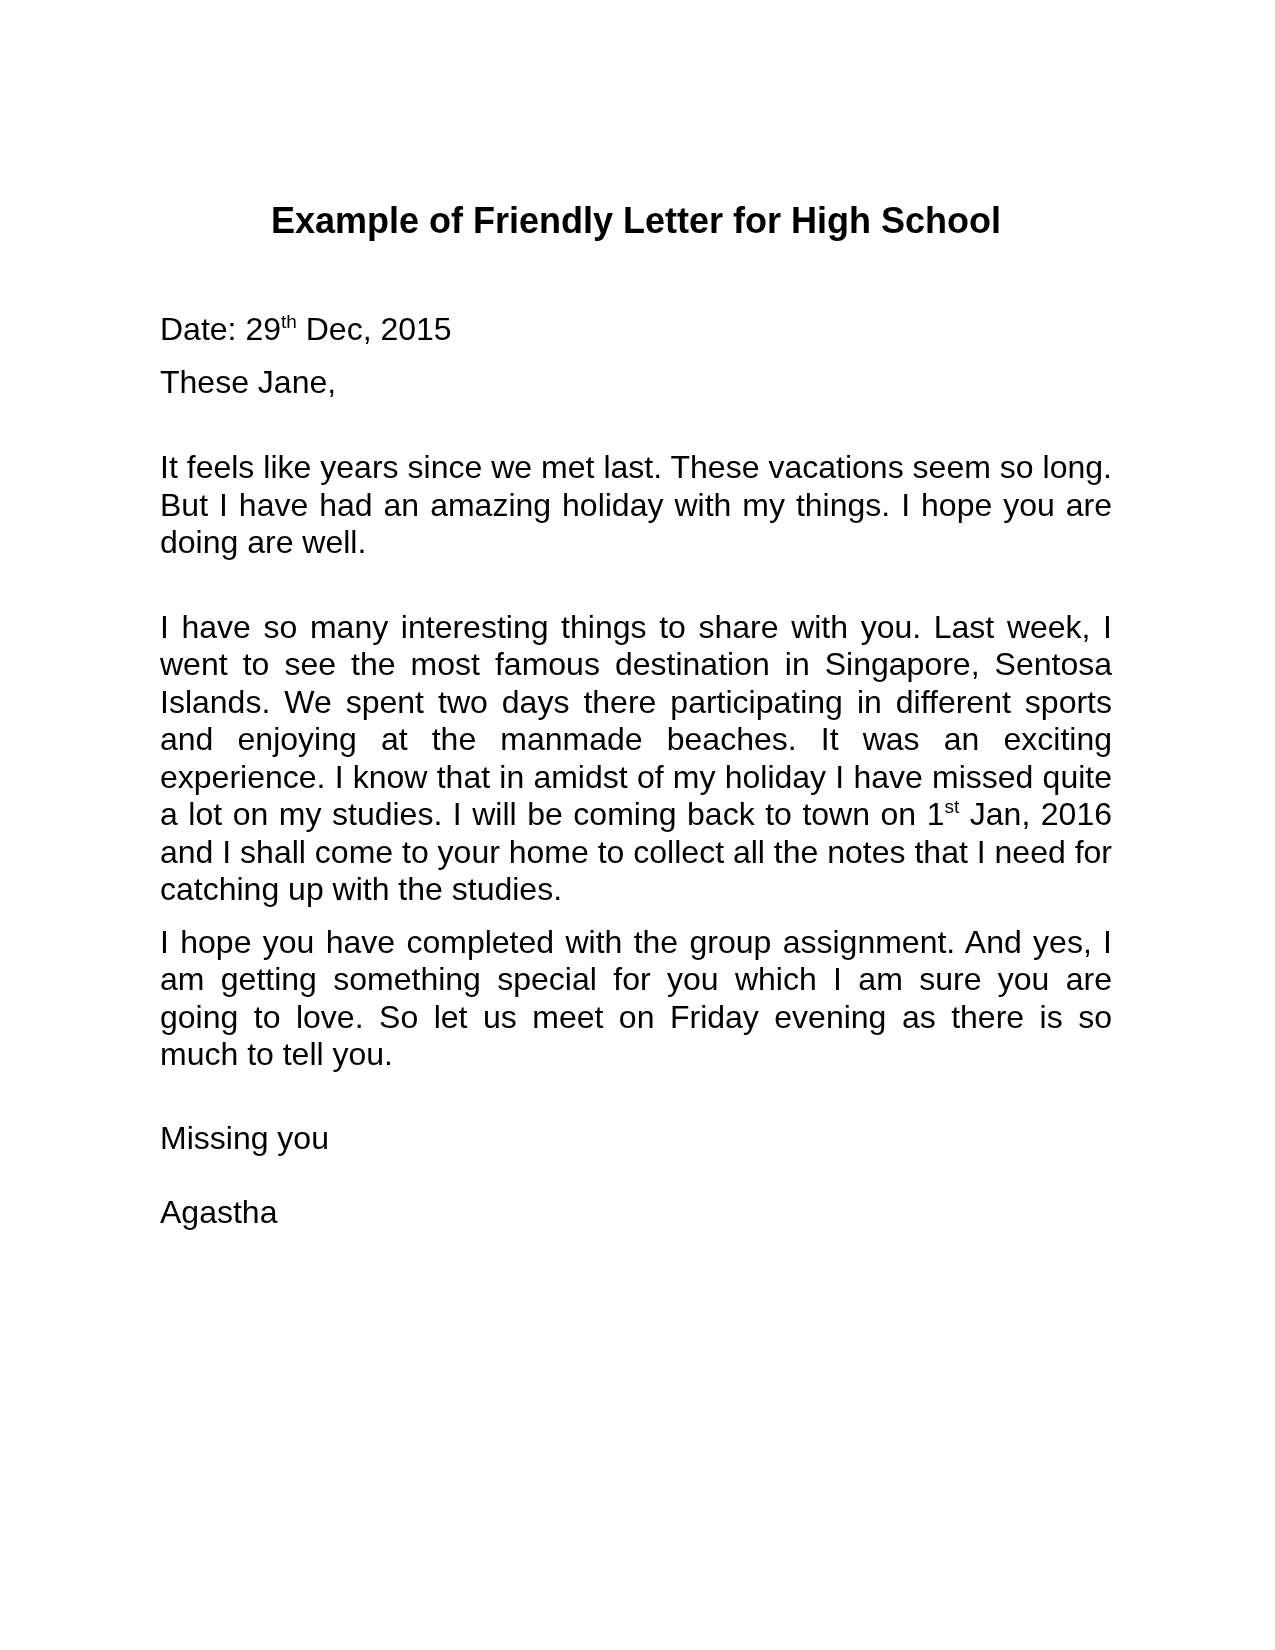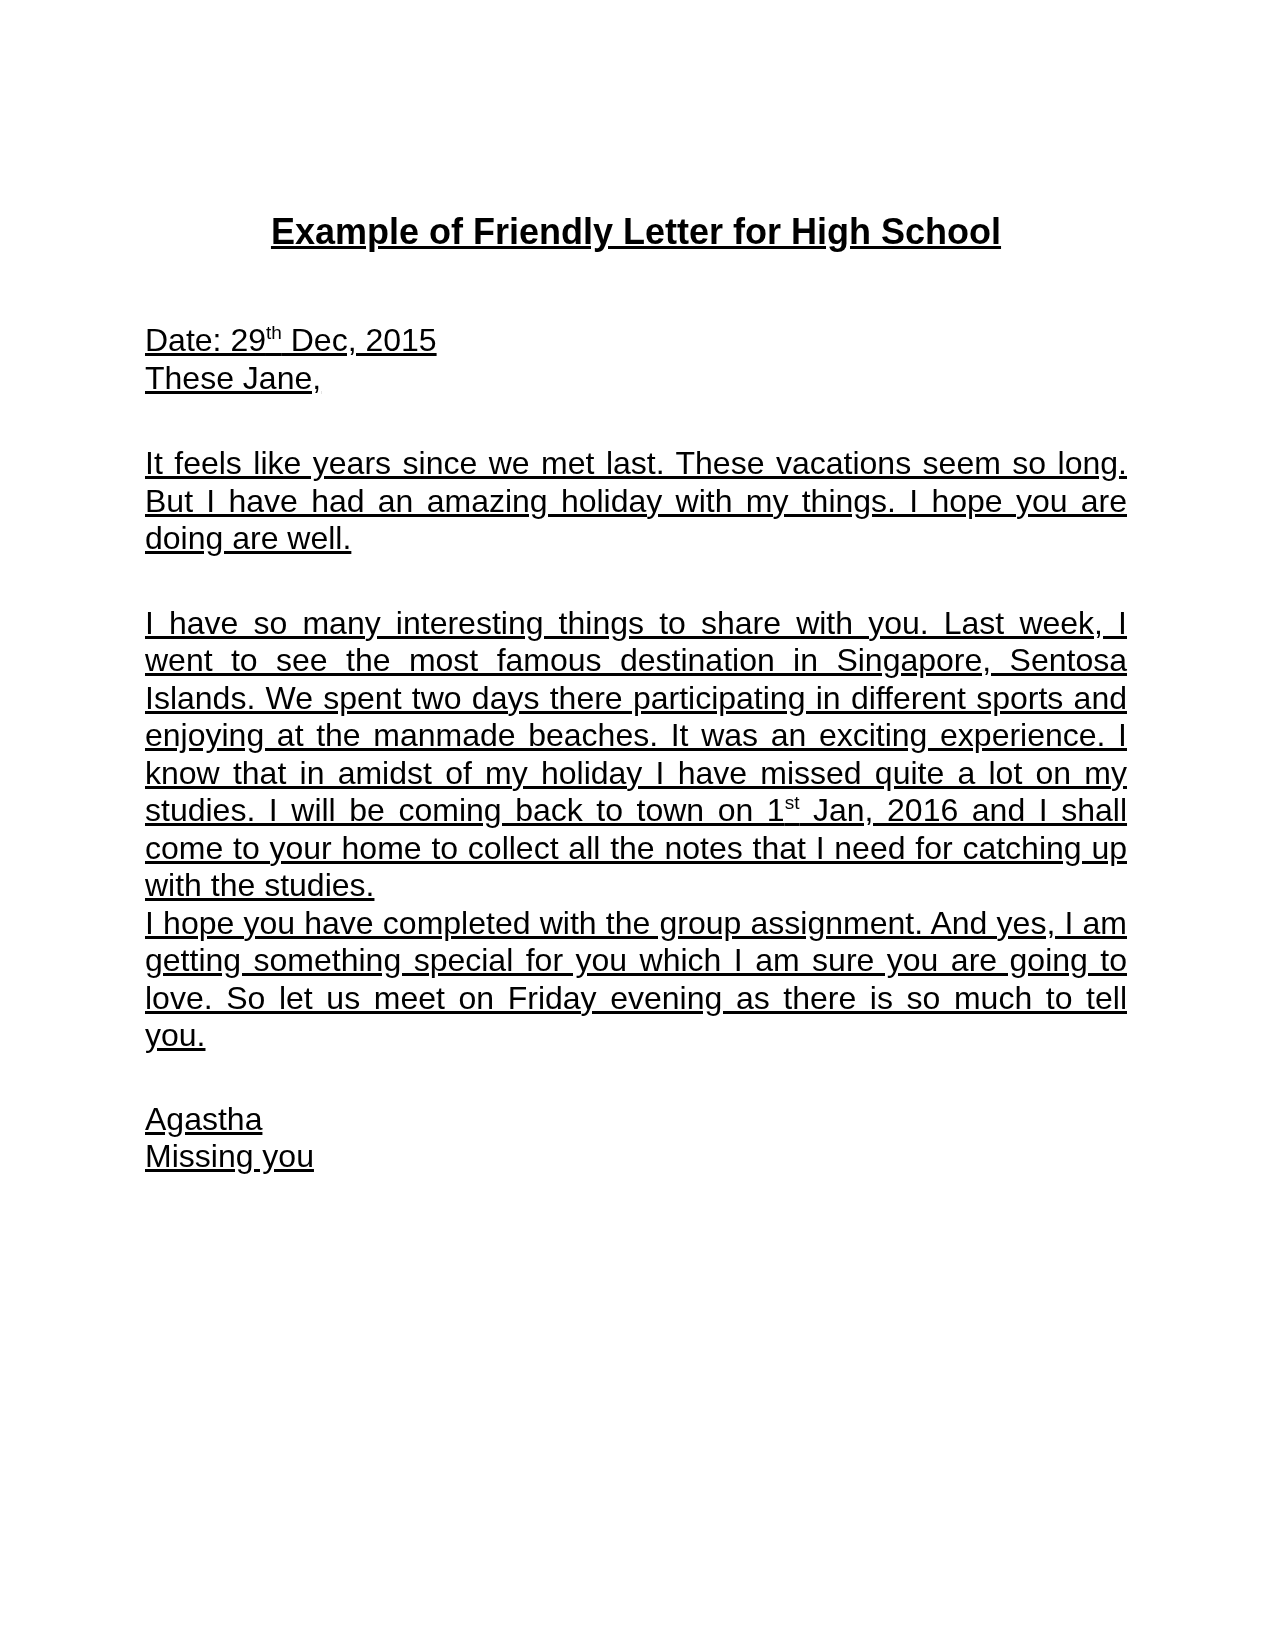--- a/index.html
+++ b/index.html
@@ -8,35 +8,34 @@
     width: 1275px;
     height: 1650px;
     background: #ffffff;
     font-family: "Liberation Sans", "DejaVu Sans", sans-serif;
     color: #000000;
     overflow: hidden;
   }
   .content {
     position: absolute;
     left: 145px;
-    top: 210px;
+    top: 199px;
     width: 982px;
-    text-decoration: underline;
   }
   .title {
     font-size: 36px;
     font-weight: bold;
     line-height: 44px;
     text-align: center;
     margin: 0 0 68px 0;
     letter-spacing: 0px;
     white-space: nowrap;
   }
   p {
-    margin: 0;
+    margin: 15px;
     font-size: 32px;
     line-height: 37.5px;
   }
   .para { text-align: justify; }
   .salutation { margin-bottom: 48px; }
   .para-gap { margin-bottom: 47px; }
   .para-last { margin-bottom: 46px; }
   .closing { margin-bottom: 37px; }
   sup {
     font-size: 19px;
@@ -55,18 +54,18 @@
     <p class="line"><span>Date: 29</span><sup>th</sup><span> Dec, 2015</span></p>
 
     <p class="line salutation">These Jane,</p>
 
     <p class="para para-gap">It feels like years since we met last. These vacations seem so long. But I have had an amazing holiday with my things. I hope you are doing are well.</p>
 
     <p class="para"><span>I have so many interesting things to share with you. Last week, I went to see the most famous destination in Singapore, Sentosa Islands. We spent two days there participating in different sports and enjoying at the manmade beaches. It was an exciting experience. I know that in amidst of my holiday I have missed quite a lot on my studies. I will be coming back to town on 1</span><sup>st</sup><span> Jan, 2016 and I shall come to your home to collect all the notes that I need for catching up with the studies.</span></p>
 
     <p class="para para-last">I hope you have completed with the group assignment. And yes, I am getting something special for you which I am sure you are going to love. So let us meet on Friday evening as there is so much to tell you.</p>
 
+    <p class="line closing">Missing you</p>
+
     <p class="line signature">Agastha</p>
-
-    <p class="line closing">Missing you</p>
 
   </div>
 </div>
 
 </body></html>

